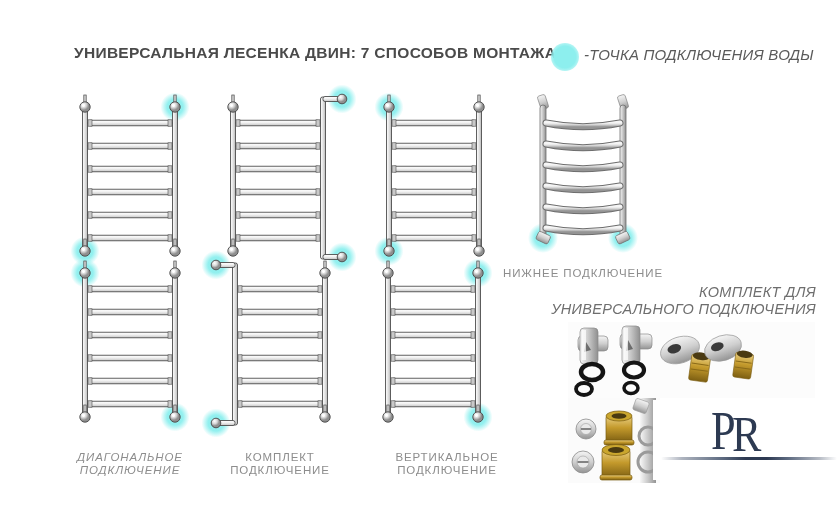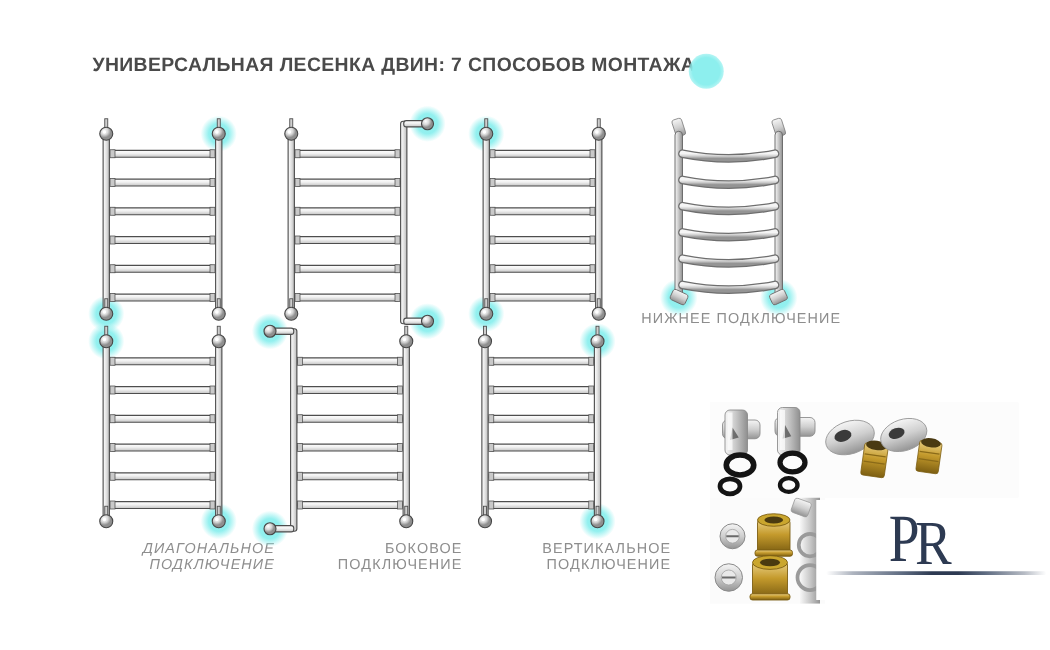--- a/index.html
+++ b/index.html
@@ -5,22 +5,22 @@
   html,body{margin:0;padding:0;background:#fff;}
   .stage{position:relative;width:840px;height:520px;background:#ffffff;overflow:hidden;
          font-family:"Liberation Sans",sans-serif;}
   .abs{position:absolute;}
   .page-title{left:74px;top:44px;font-size:15.5px;font-weight:bold;color:#4a4a4a;letter-spacing:.3px;white-space:nowrap;}
   .legend-dot{left:551px;top:43px;width:28px;height:28px;border-radius:50%;
               background:radial-gradient(circle,#8defee 0%,#8defee 55%,rgba(141,239,238,0) 100%);}
   .legend-label{left:584px;top:46px;font-size:15px;font-style:italic;color:#5a5a5a;letter-spacing:.2px;white-space:nowrap;}
   .rail{position:absolute;}
   .rail svg{overflow:visible;display:block;}
-  .rail-label{position:absolute;width:180px;text-align:right;font-size:11.5px;line-height:13px;
-              color:#8d8d8d;letter-spacing:.9px;white-space:pre-line;}
+  .rail-label{position:absolute;width:180px;text-align:center;font-size:11.5px;line-height:13px;
+              color:#8d8d8d;letter-spacing:.9px;white-space:pre-line;margin-top:18px;}
   .kit-title{left:540px;top:284px;width:276px;text-align:right;font-size:14.5px;line-height:17px;
              font-style:italic;color:#6e6e6e;letter-spacing:.3px;}
   .kit-title span{display:block;}
   .photo{position:absolute;background:#fcfcfc;}
   .logo-box{left:653px;top:400px;width:187px;height:80px;background:#ffffff;}
   .logo-letter{position:absolute;font-family:"Liberation Serif",serif;color:#2d3a52;line-height:1;}
   .logo-p{left:58px;top:4px;font-size:54px;transform:scaleX(.82);transform-origin:left top;}
   .logo-r{left:79px;top:9px;font-size:50px;transform:scaleX(.88);transform-origin:left top;}
   .logo-line{position:absolute;left:8px;top:57px;width:176px;height:3px;border-radius:2px;
              background:linear-gradient(90deg,rgba(150,158,170,0) 0%,#aeb4bf 12%,#5d6a80 35%,#2d3a52 48%,#2d3a52 60%,#5d6a80 72%,#b6bbc4 90%,rgba(150,158,170,0) 100%);}
@@ -65,20 +65,21 @@
       <linearGradient id="gBrass" x1="0" y1="0" x2="0" y2="1">
         <stop offset="0%" stop-color="#ead084"></stop>
         <stop offset="45%" stop-color="#c49a2c"></stop>
         <stop offset="100%" stop-color="#7d5f12"></stop>
       </linearGradient>
     </defs>
   </svg>
 
   <div class="abs page-title">УНИВЕРСАЛЬНАЯ ЛЕСЕНКА ДВИН: 7 СПОСОБОВ МОНТАЖА</div>
   <div class="abs legend-dot"></div>
+  <div class="abs legend-label">-ТОЧКА ПОДКЛЮЧЕНИЯ ВОДЫ</div>
 
   <div id="rails-root">
       <div class="rail" style="left: 75px; top: 93px;">
         <svg width="110" height="170" viewBox="0 0 110 170">
           <circle cx="100" cy="14" r="14.5" fill="url(#gCyan)"></circle>
           <circle cx="10" cy="158" r="14.5" fill="url(#gCyan)"></circle>
           <rect x="7.5" y="10" width="5" height="150" rx="2" fill="url(#gPost)" stroke="#4d4d4d" stroke-width=".9"></rect>
           <rect x="97.5" y="10" width="5" height="150" rx="2" fill="url(#gPost)" stroke="#4d4d4d" stroke-width=".9"></rect>
           <rect x="13" y="27.25" width="84" height="5.5" rx="2.75" fill="url(#gTube)" stroke="#4d4d4d" stroke-width=".9"></rect>
           <rect x="13" y="26.8" width="4" height="6.4" fill="#c9c9c9" stroke="#4d4d4d" stroke-width=".6"></rect>
@@ -280,21 +281,21 @@
           <rect x="13" y="141.8" width="4" height="6.4" fill="#c9c9c9" stroke="#4d4d4d" stroke-width=".6"></rect>
           <rect x="93" y="141.8" width="4" height="6.4" fill="#c9c9c9" stroke="#4d4d4d" stroke-width=".6"></rect>
           <rect x="98.8" y="2" width="2.4" height="8" fill="#cfcfcf" stroke="#4d4d4d" stroke-width=".7"></rect>
           <circle cx="100" cy="14" r="5.2" fill="url(#gBall)" stroke="#474747" stroke-width=".9"></circle>
           <circle cx="98.5" cy="12.5" r="1.4" fill="#ffffff"></circle>
           <rect x="98.8" y="146" width="2.4" height="8" fill="#cfcfcf" stroke="#4d4d4d" stroke-width=".7"></rect>
           <circle cx="100" cy="158" r="5.2" fill="url(#gBall)" stroke="#474747" stroke-width=".9"></circle>
           <circle cx="98.5" cy="156.5" r="1.4" fill="#ffffff"></circle>
         </svg>
       </div>
-      <div class="rail-label" style="left: 190px; top: 433px;">БОКОВОЕ
+      <div class="rail-label" style="left: 190px; top: 433px;">КОМПЛЕКТ
 ПОДКЛЮЧЕНИЕ</div>
       <div class="rail" style="left: 378px; top: 259px;">
         <svg width="110" height="170" viewBox="0 0 110 170">
           <circle cx="100" cy="14" r="14.5" fill="url(#gCyan)"></circle>
           <circle cx="100" cy="158" r="14.5" fill="url(#gCyan)"></circle>
           <rect x="7.5" y="10" width="5" height="150" rx="2" fill="url(#gPost)" stroke="#4d4d4d" stroke-width=".9"></rect>
           <rect x="97.5" y="10" width="5" height="150" rx="2" fill="url(#gPost)" stroke="#4d4d4d" stroke-width=".9"></rect>
           <rect x="13" y="27.25" width="84" height="5.5" rx="2.75" fill="url(#gTube)" stroke="#4d4d4d" stroke-width=".9"></rect>
           <rect x="13" y="26.8" width="4" height="6.4" fill="#c9c9c9" stroke="#4d4d4d" stroke-width=".6"></rect>
           <rect x="93" y="26.8" width="4" height="6.4" fill="#c9c9c9" stroke="#4d4d4d" stroke-width=".6"></rect>
@@ -324,20 +325,24 @@
           <circle cx="98.5" cy="12.5" r="1.4" fill="#ffffff"></circle>
           <rect x="98.8" y="146" width="2.4" height="8" fill="#cfcfcf" stroke="#4d4d4d" stroke-width=".7"></rect>
           <circle cx="100" cy="158" r="5.2" fill="url(#gBall)" stroke="#474747" stroke-width=".9"></circle>
           <circle cx="98.5" cy="156.5" r="1.4" fill="#ffffff"></circle>
         </svg>
       </div>
       <div class="rail-label" style="left: 357px; top: 433px;">ВЕРТИКАЛЬНОЕ
 ПОДКЛЮЧЕНИЕ</div>
     </div>
 
+  <div class="abs kit-title">
+    <span>КОМПЛЕКТ ДЛЯ</span>
+    <span>УНИВЕРСАЛЬНОГО ПОДКЛЮЧЕНИЯ</span>
+  </div>
 
   <div class="photo" style="left:568px;top:322px;width:247px;height:76px;">
     <svg width="247" height="76" viewBox="0 0 247 76">
       <rect x="0" y="0" width="247" height="76" fill="#fcfcfc"></rect>
 
       <g>
         <rect x="10" y="14" width="30" height="15" rx="4" fill="url(#gSilver)" stroke="#8a8a8a" stroke-width=".7"></rect>
         <rect x="12" y="6" width="18" height="36" rx="4" fill="url(#gSilverH)" stroke="#8a8a8a" stroke-width=".7"></rect>
         <path d="M18,20 l5,8 -7,2 z" fill="#2e2e2e" opacity=".6"></path>
         <rect x="14" y="8" width="4" height="30" fill="#ffffff" opacity=".7"></rect>

